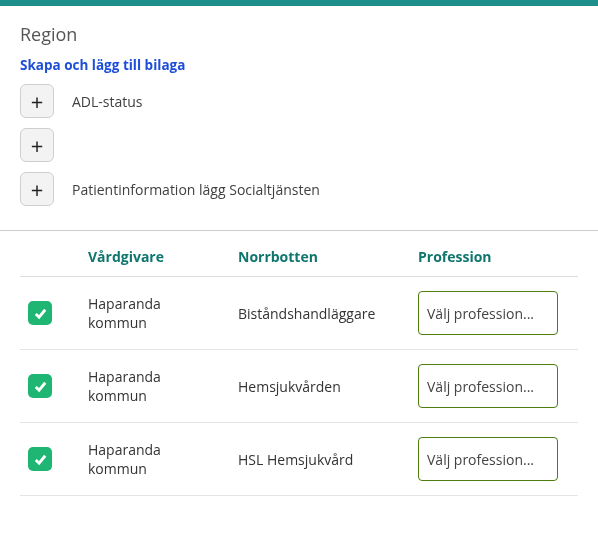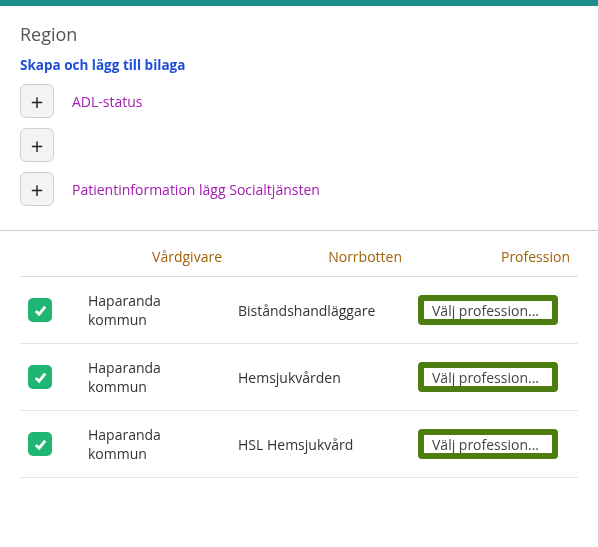--- a/index.html
+++ b/index.html
@@ -31,57 +31,56 @@
   .add-btn {
     width: 34px; height: 34px;
     border: 1px solid #cfcfcf;
     border-radius: 6px;
     background: #f3f3f3;
     display: flex; align-items: center; justify-content: center;
     cursor: pointer;
     font-size: 22px;
     color: #222;
   }
-  .bilaga-label { color: #a21caf; }
+  .bilaga-label { color: #404040; }
   hr.sep { border: none; border-top: 1px solid #ccc; margin: 6px -20px 0 -20px; }
 
   table.recipients { width: 100%; border-collapse: collapse; margin-top: 6px; }
   table.recipients th, table.recipients td {
     text-align: left;
     padding: 14px 8px;
     border-bottom: 1px solid #e4e4e4;
     font-size: 14px;
     color: #333;
     vertical-align: middle;
   }
   table.recipients thead th {
-    font-weight: 400;
-    color: #a16207;
+    font-weight: 700;
+    color: #0f766e;
     border-bottom: 1px solid #ddd;
     padding-top: 10px;
     padding-bottom: 10px;
-    text-align: right;
   }
   table.recipients th:first-child, table.recipients td:first-child { width: 60px; }
   .col-provider { width: 150px; }
   .col-receiver { width: 180px; }
 
   .chk {
     width: 24px; height: 24px;
     background: #1fb573;
     border-radius: 5px;
     display: inline-flex; align-items: center; justify-content: center;
     cursor: pointer;
   }
   .chk svg { width: 15px; height: 15px; fill: none; stroke: #fff; stroke-width: 3; }
 
   .prof-select {
     width: 140px;
-    height: 30px;
-    border: 6px solid #4d7c0f;
+    height: 44px;
+    border: 1px solid #4d7c0f;
     border-radius: 4px;
     background: #fff;
     padding: 0 8px;
     font-size: 14px;
     color: #444;
     display: flex; align-items: center;
     cursor: pointer;
     overflow: hidden;
     white-space: nowrap;
   }

